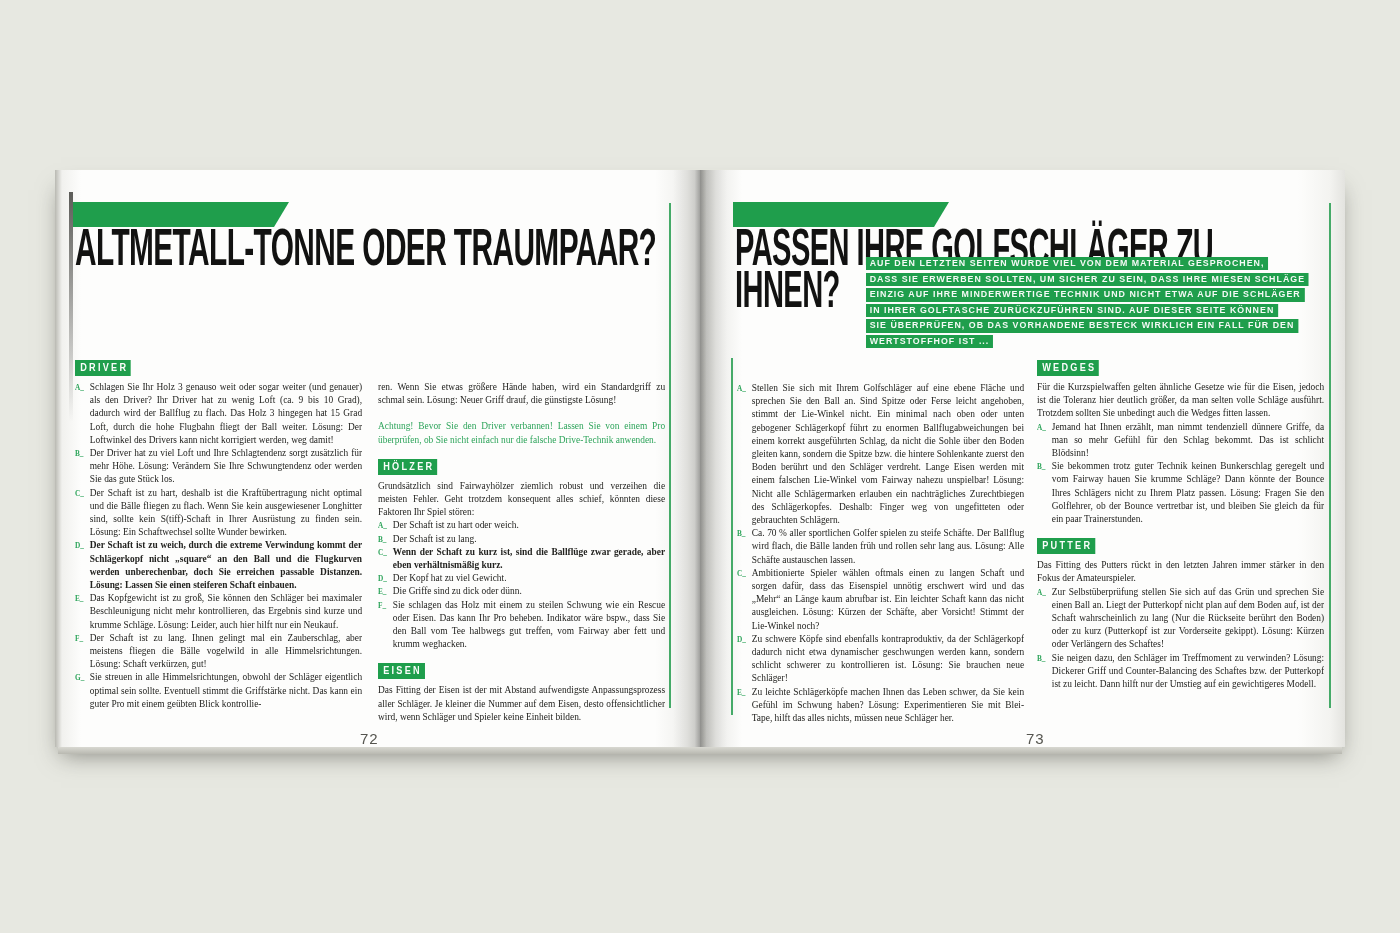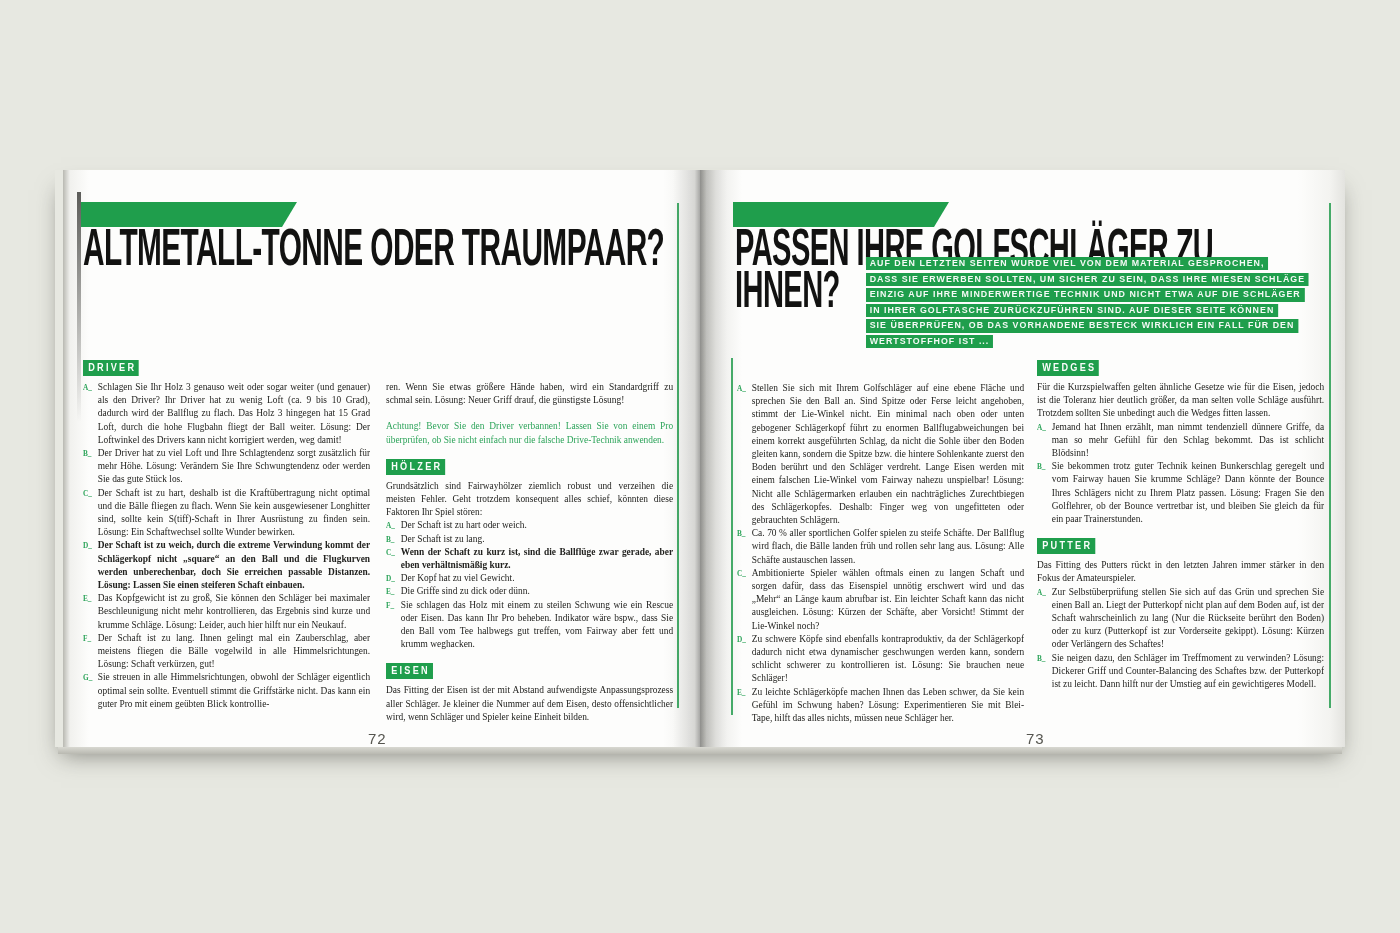--- a/index.html
+++ b/index.html
@@ -3,21 +3,21 @@
 <meta charset="utf-8">
 <style>
   html,body{margin:0;padding:0;}
   body{width:1400px;height:933px;background:#e7e8e1;position:relative;overflow:hidden;
        font-family:"Liberation Serif",serif;}
   .spread{position:absolute;left:55px;top:170px;width:1290px;height:577px;
           box-shadow:0 14px 22px -6px rgba(55,55,48,.55);}
   .spread::after{content:"";position:absolute;left:3px;right:3px;bottom:-7px;height:7px;
           background:linear-gradient(#d8d8d1,#b9b9b1);}
   .page{position:absolute;top:0;width:645px;height:577px;overflow:hidden;}
-  .page.left{left:8px;background:linear-gradient(to right,#b9b9b2 0,#f1f1ee 7px,#fdfdfc 26px,#fdfdfc 600px,#efefec 632px,#dededa 645px);}
+  .page.left{left:0;background:linear-gradient(to right,#b9b9b2 0,#f1f1ee 7px,#fdfdfc 26px,#fdfdfc 600px,#efefec 632px,#dededa 645px);}
   .page.right{left:645px;background:linear-gradient(to right,#c6c6c1 0,#ebebe8 16px,#fdfdfc 42px,#fdfdfc 598px,#f3f3f0 630px,#e3e3df 645px);}
   .spine{position:absolute;left:618px;top:0;width:54px;height:577px;pointer-events:none;
          background:linear-gradient(to right,rgba(0,0,0,0) 0,rgba(0,0,0,.10) 40%,rgba(0,0,0,.28) 50%,rgba(0,0,0,.10) 62%,rgba(0,0,0,0) 100%);}
   .edge-sliver{position:absolute;left:14px;top:22px;width:4px;height:230px;
          background:linear-gradient(to bottom,rgba(40,40,36,.75),rgba(40,40,36,0));}
 
   .greenbar{position:absolute;height:25px;background:#1f9e4c;
             clip-path:polygon(0 0,100% 0,calc(100% - 15px) 100%,0 100%);}
   .big-title{position:absolute;color:#121211;font-family:"Liberation Sans",sans-serif;
              font-weight:700;font-size:51px;line-height:42px;letter-spacing:-1px;}

